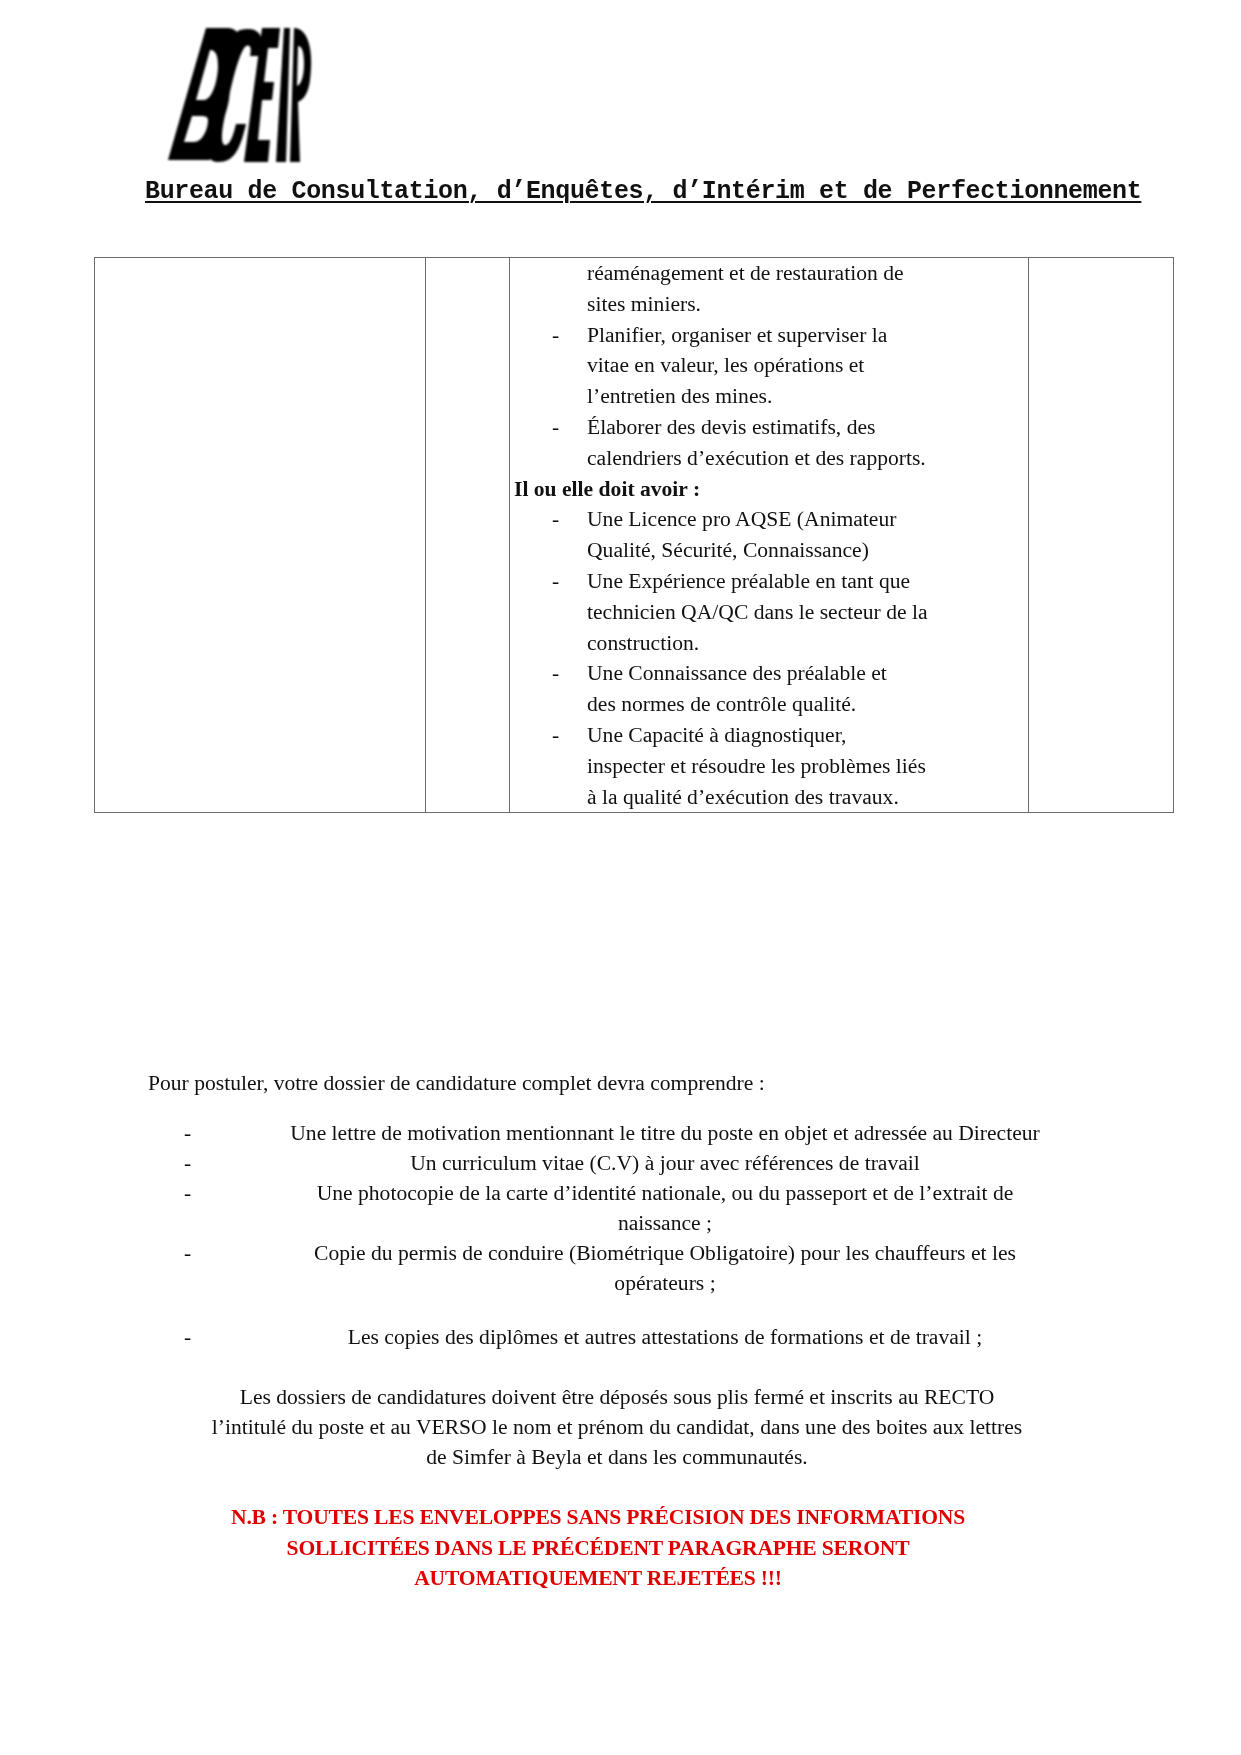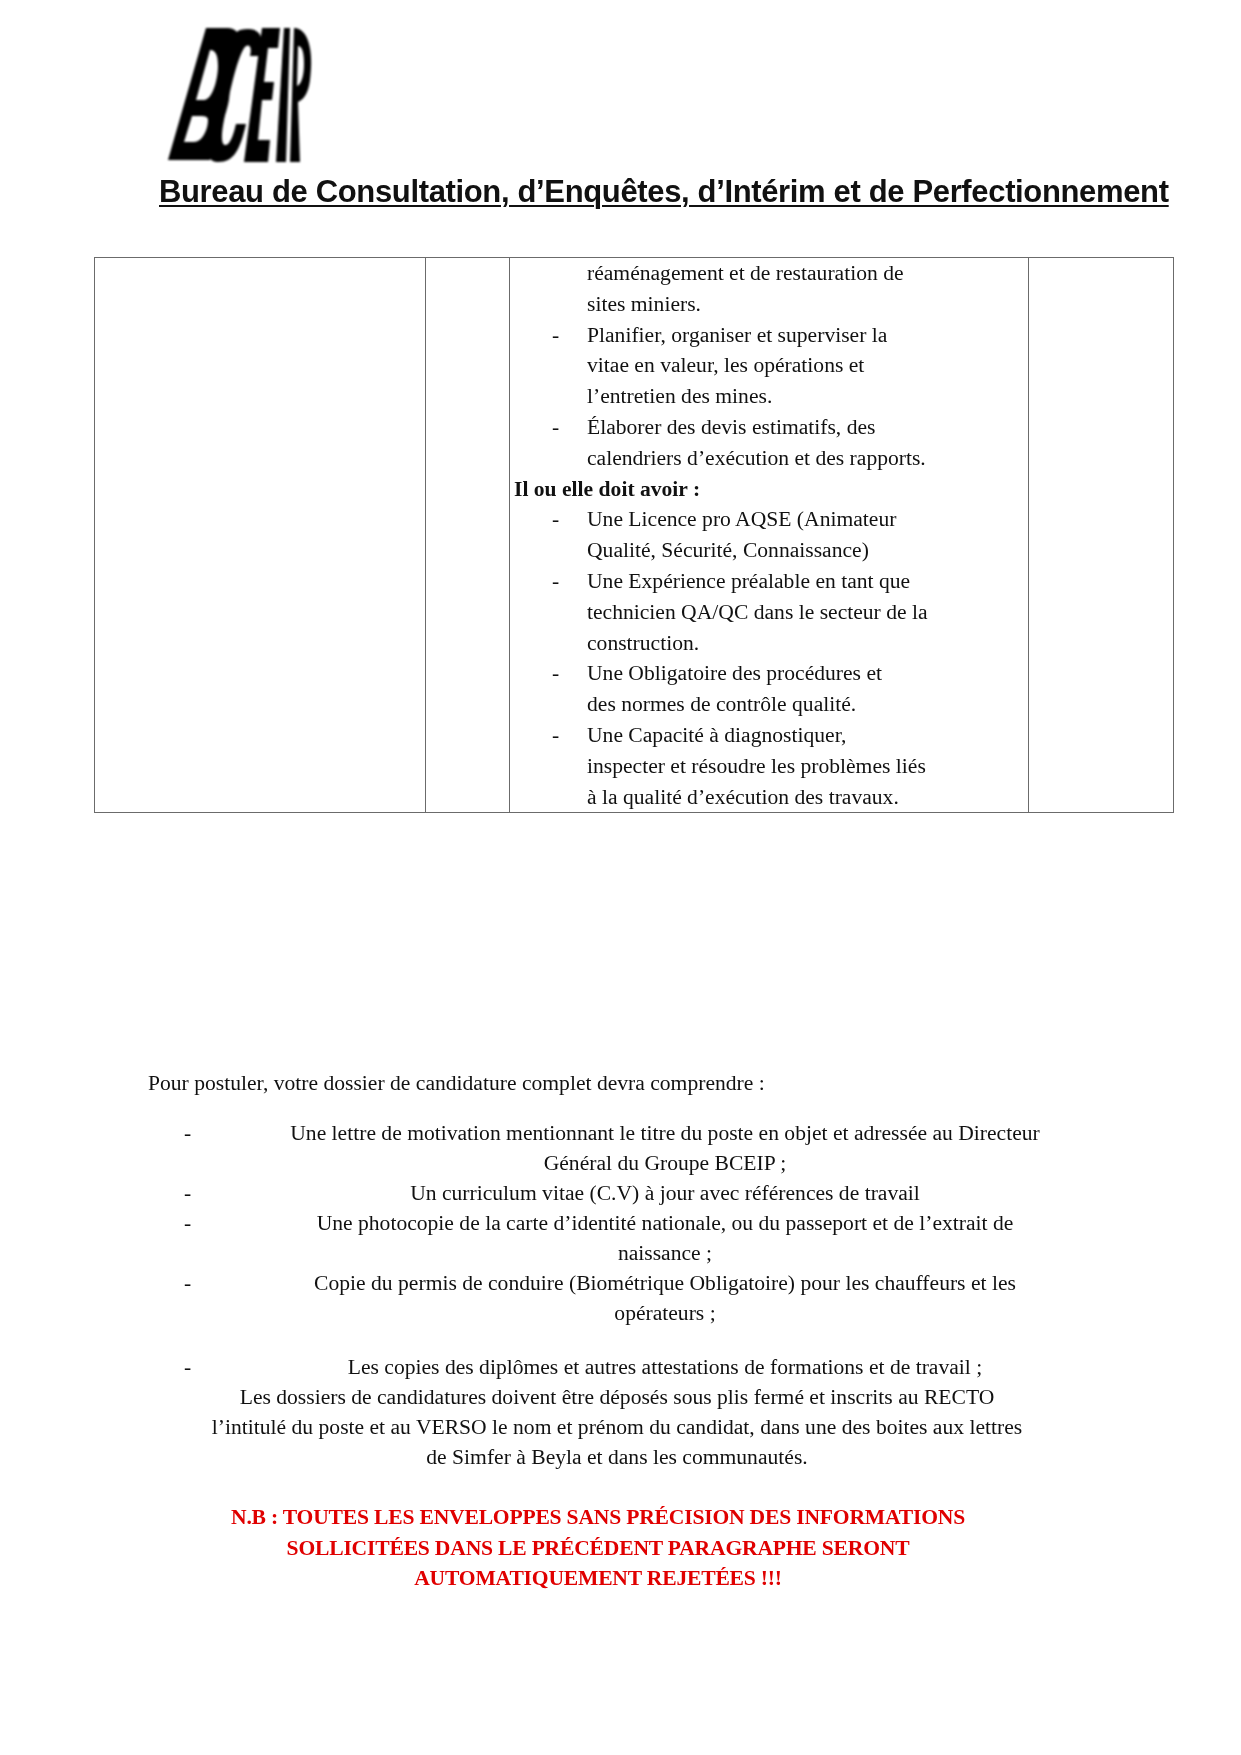--- a/index.html
+++ b/index.html
@@ -1,21 +1,21 @@
 <!DOCTYPE html>
 <html><head>
 <meta charset="utf-8">
 <style>
   html, body { margin: 0; padding: 0; background: #ffffff; }
   body { width: 1241px; height: 1755px; position: relative; overflow: hidden;
          font-family: "Liberation Serif", serif; color: #111; }
   .abs { position: absolute; }
   #logo { left: 148px; top: 20px; width: 170px; height: 148px; }
-  #heading { left: 153px; top: 178px; width: 864px; font-family: Liberation Sans, sans-serif;
-             font-weight: bold; font-size: 31px; letter-spacing: -0.35px; line-height: 28px;
+  #heading { left: 139px; top: 178px; width: 864px; font-family: Liberation Mono, monospace;
+             font-weight: bold; font-size: 25px; letter-spacing: -0.35px; line-height: 28px;
              text-decoration: underline; text-decoration-thickness: 2px; text-underline-offset: 3px;
              white-space: nowrap; padding-left: 6px; }
   #job-table { left: 94px; top: 257px; width: 1080px; height: 556px; border-collapse: collapse; }
   #job-table td { border: 1.5px solid #6b6b6b; vertical-align: top; padding: 0; margin-top: 39px; }
   .cell-text { font-size: 21.6px; line-height: 30.8px; padding-top: 0px; }
   .cell-text .bullet { position: relative; padding-left: 77px; }
   .cell-text .bullet .dash { position: absolute; left: 42px; top: 0; }
   .cell-text .cont { padding-left: 77px; }
   .cell-text .bold-line { font-weight: bold; padding-left: 4px; }
   .body-text { font-size: 21.6px; line-height: 30px; text-align: center; }
@@ -71,39 +71,38 @@
             <div class="cont">vitae en valeur, les opérations et</div>
             <div class="cont">l’entretien des mines.</div>
             <div class="bullet"><span class="dash">-</span><span>Élaborer des devis estimatifs, des</span></div>
             <div class="cont">calendriers d’exécution et des rapports.</div>
             <div class="bold-line">Il ou elle doit avoir :</div>
             <div class="bullet"><span class="dash">-</span><span>Une Licence pro AQSE (Animateur</span></div>
             <div class="cont">Qualité, Sécurité, Connaissance)</div>
             <div class="bullet"><span class="dash">-</span><span>Une Expérience préalable en tant que</span></div>
             <div class="cont">technicien QA/QC dans le secteur de la</div>
             <div class="cont">construction.</div>
-            <div class="bullet"><span class="dash">-</span><span>Une Obligatoire des procédures et</span></div>
+            <div class="bullet"><span class="dash">-</span><span>Une Connaissance des préalable et</span></div>
             <div class="cont">des normes de contrôle qualité.</div>
             <div class="bullet"><span class="dash">-</span><span>Une Capacité à diagnostiquer,</span></div>
             <div class="cont">inspecter et résoudre les problèmes liés</div>
             <div class="cont">à la qualité d’exécution des travaux.</div>
           </div>
     </td>
     <td></td>
   </tr>
 </tbody>
   </table>
 
 <div id="intro" class="abs body-text">Pour postuler, votre dossier de candidature complet devra comprendre :</div>
 
 <div id="apply-list" class="abs body-text">
   <div class="apply-item">
     <span class="dash">-</span>
     <div>Une lettre de motivation mentionnant le titre du poste en objet et adressée au Directeur</div>
-    <div>Général du Groupe BCEIP ;</div>
   </div>
   <div class="apply-item">
     <span class="dash">-</span>
     <div>Un curriculum vitae (C.V) à jour avec références de travail</div>
   </div>
   <div class="apply-item">
     <span class="dash">-</span>
     <div>Une photocopie de la carte d’identité nationale, ou du passeport et de l’extrait de</div>
     <div>naissance ;</div>
   </div>

